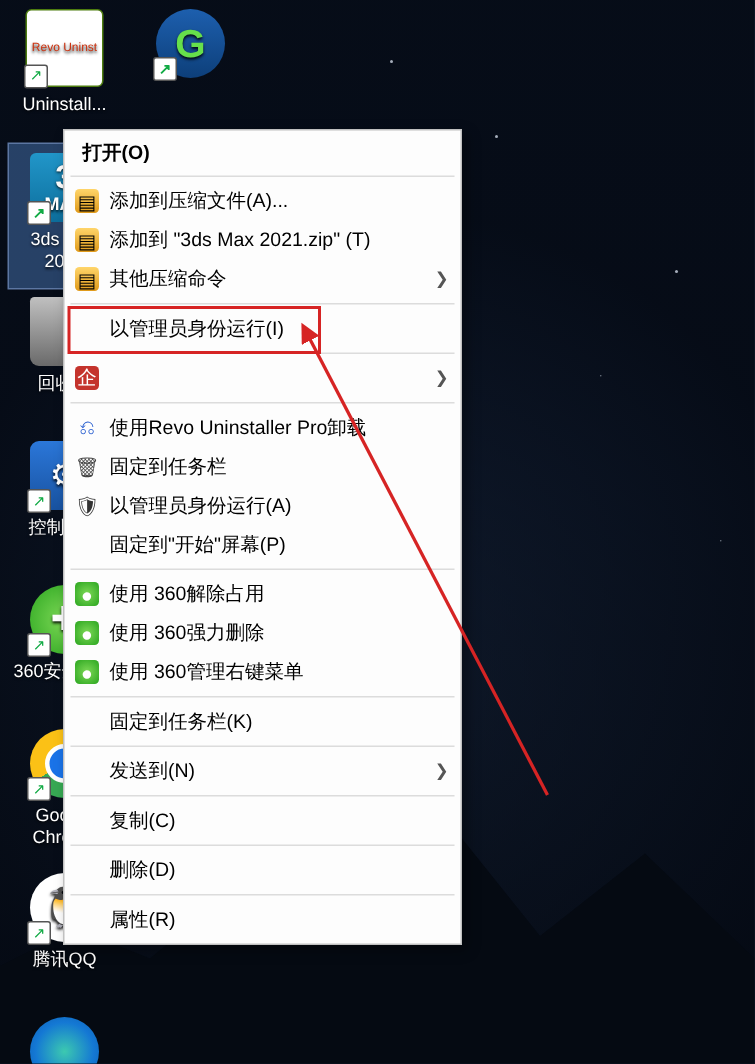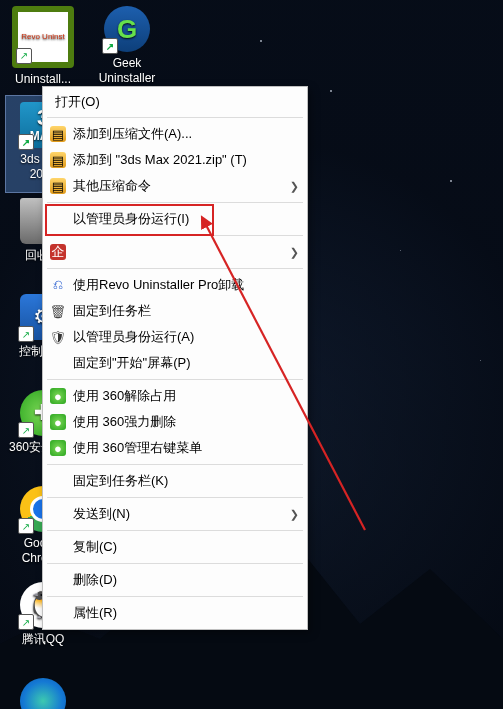--- a/index.html
+++ b/index.html
@@ -59,21 +59,21 @@
   .thumb.max { background: linear-gradient(#2196c9,#0d6e9c); color:#fff; font-weight:700; font-size:12px; flex-direction:column; }
   .thumb.max .three { font-size:22px; line-height:1; }
   .thumb.geek { background: linear-gradient(#1d5fae,#0d3f7a); color:#66e04b; font-size:26px; font-weight:700; border-radius:50%; }
   .thumb.bin { background: linear-gradient(#c0c0c0,#6a6a6a); border-radius:3px 3px 6px 6px; }
   .thumb.edge { background: radial-gradient(circle,#3cc9b0,#1478d4 60%,#0b5db0); border-radius:50%; }
   .thumb.chrome { background: conic-gradient(#e74335 0 120deg,#37a853 120deg 240deg,#fbc116 240deg 360deg); border-radius:50%; }
   .thumb.chrome::after { content:""; width:20px;height:20px;border-radius:50%;background:#1a73e8;border:3px solid #fff; }
   .thumb.qq { background:#fff; border-radius:50%; color:#222; font-size:26px; }
   .thumb.panel { background:linear-gradient(#2b77d9,#1852a0); border-radius:6px; color:#fff; font-size:22px; }
   .thumb.safe360 { background: radial-gradient(circle,#7ed957,#2aa51f); border-radius:50%; color:#fff; font-size:22px; }
-  .thumb.uninst { background:#fff; border:6px solid #4d7c0f; color:#c31; font-size:8px; line-height:1.05; padding:2px; }
+  .thumb.uninst { background:#fff; border:1px solid #4d7c0f; color:#c31; font-size:8px; line-height:1.05; padding:2px; }
   .shortcut-arrow {
     position:absolute; left:-2px; bottom:-2px; width:14px; height:14px;
     background:#fff; border:1px solid #555; border-radius:2px;
     display:flex;align-items:center;justify-content:center;
     font-size:10px; color:#1a4; text-shadow:none;
   }
   .icon-label { width: 72px; overflow: hidden; line-height: 1.25; }
   .row2 { position:absolute; left:90px; top:0; width:74px; display:flex; flex-direction:column; }
 
   
@@ -91,21 +91,21 @@
   }
   .menu-item {
     height: 26px;
     display: flex;
     align-items: center;
     padding: 0 20px 0 28px;
     position: relative;
     white-space: nowrap;
   }
   .menu-item.header {
-    font-weight: 400;
+    font-weight: 700;
     height: 24px;
     padding-left: 10px;
   }
   .menu-item .mi-icon {
     position: absolute; left: 5px; top: 50%; transform: translateY(-50%);
     width: 16px; height: 16px; display:flex;align-items:center;justify-content:center;
     font-size: 13px; border-radius: 3px;
   }
   .menu-item .arrow {
     position: absolute; right: 6px; top: 50%; transform: translateY(-50%);
@@ -189,21 +189,20 @@
       <div class="thumb qq">🐧<div class="shortcut-arrow">↗</div></div>
       <div class="icon-label">腾讯QQ</div>
     </div>
     <div class="desktop-icon">
       <div class="thumb edge"></div>
     </div>
   </div>
 <div class="row2" id="icons-col2">
     <div class="desktop-icon">
       <div class="thumb geek">G<div class="shortcut-arrow">↗</div></div>
-      <div class="icon-label">Geek Uninstaller</div>
     </div>
   </div>
 
 <div class="context-menu" id="ctxmenu">
     <div class="menu-item header">打开(O)</div>
     <div class="menu-sep"></div>
     <div class="menu-item">
       <span class="mi-icon ic-zip">▤</span>
       <span>添加到压缩文件(A)...</span>
     </div>

